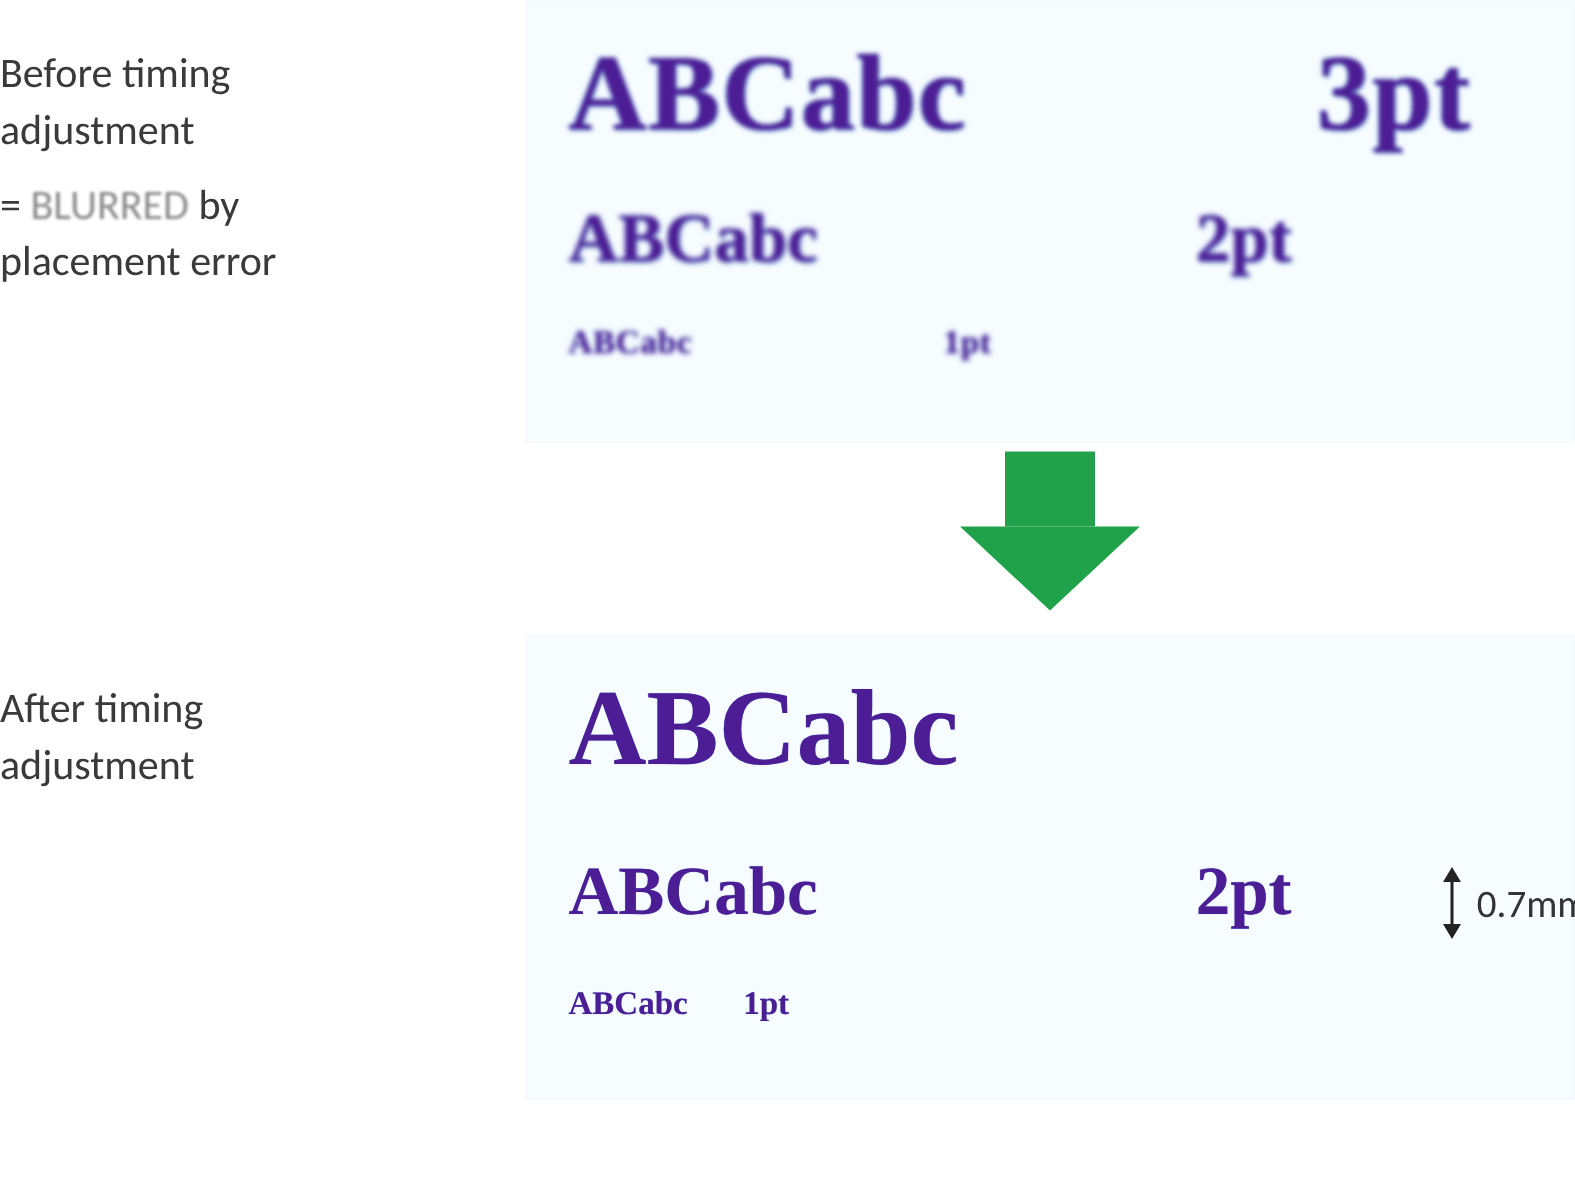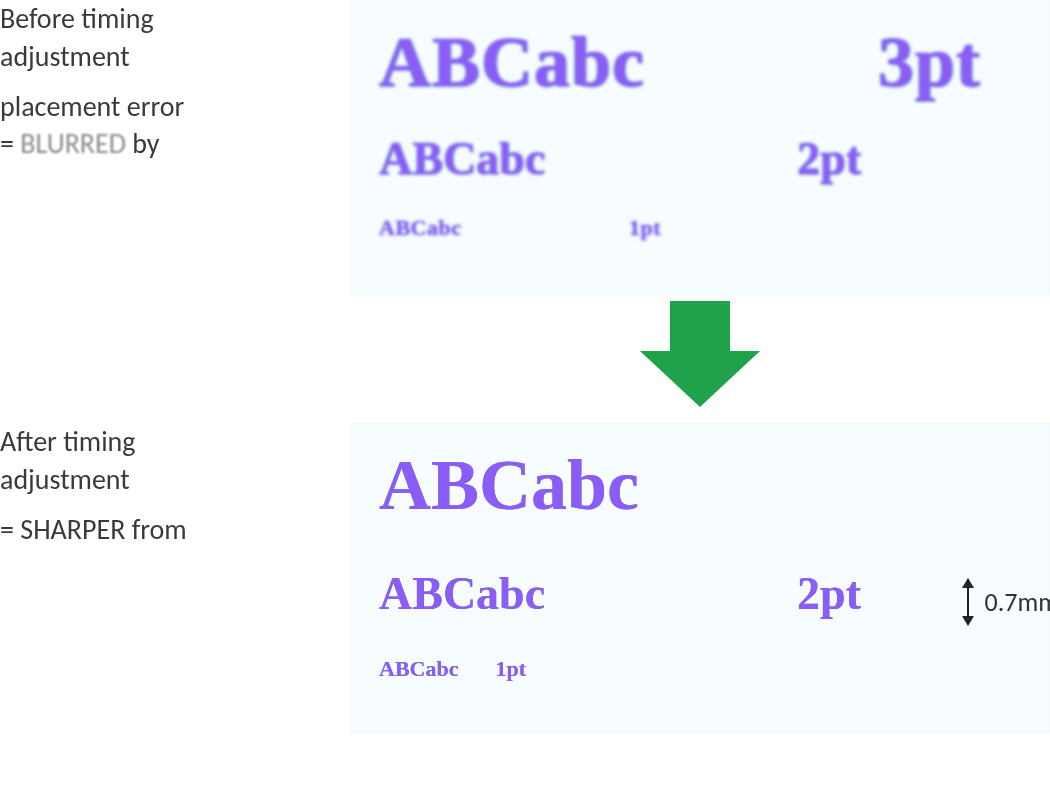--- a/index.html
+++ b/index.html
@@ -11,20 +11,21 @@
     color: #333333;
     position: relative;
     overflow: hidden;
   }
   .row {
     display: flex;
     align-items: flex-start;
   }
   .caption-col {
     width: 350px;
+    padding-top: 30px;
     font-size: 28px;
     line-height: 1.35;
     color: #3a3a3a;
     font-weight: 400;
   }
   .caption-col .gap { height: 12px; }
   .blurred-word {
     color: #8a8a8a;
     filter: blur(1.2px);
     font-weight: 400;
@@ -44,21 +45,21 @@
     height: 295px;
     width: 700px;
   }
   .sample-after {
     height: 310px;
     width: 700px;
   }
   .ink-line {
     font-family: "Times New Roman", Georgia, serif;
     font-weight: 700;
-    color: #8b5cf6;
+    color: #4c1d95;
     display: flex;
     align-items: baseline;
     gap: 0;
   }
   .ink-line .abc { }
   .ink-line .pt { margin-left: auto; }
   
   .sample-before .l3 {
     font-size: 72px;
     filter: blur(1.4px);
@@ -161,24 +162,24 @@
   .row-after { margin-top: 4px; justify-content: center; }
 </style>
 </head>
 <body>
 
 <div class="row row-before">
   <div class="caption-col">
     <div>Before timing</div>
     <div>adjustment</div>
     <div class="gap"></div>
-    <div>placement error</div>
     <div>
       <span>= </span><span class="blurred-word">BLURRED</span><span> by</span>
     </div>
+    <div>placement error</div>
   </div>
   <div class="sample-col">
     <div class="sample-panel sample-before">
       <div class="ink-line l3">
         <span class="abc">ABCabc</span>
         <span class="pt">3pt</span>
       </div>
       <div class="ink-line l2">
         <span class="abc">ABCabc</span>
         <span class="pt">2pt</span>
@@ -196,23 +197,20 @@
     <div class="shaft"></div>
     <div class="head"></div>
   </div>
 </div>
 
 <div class="row row-after">
   <div class="caption-col">
     <div>After timing</div>
     <div>adjustment</div>
     <div class="gap"></div>
-    <div>
-      <span>= </span><span>SHARPER</span><span> from</span>
-    </div>
   </div>
   <div class="sample-col">
     <div class="sample-panel sample-after">
       <div class="ink-line l3">
         <span class="abc">ABCabc</span>
       </div>
       <div class="ink-line l2">
         <span class="abc">ABCabc</span>
         <span class="pt">2pt</span>
       </div>

